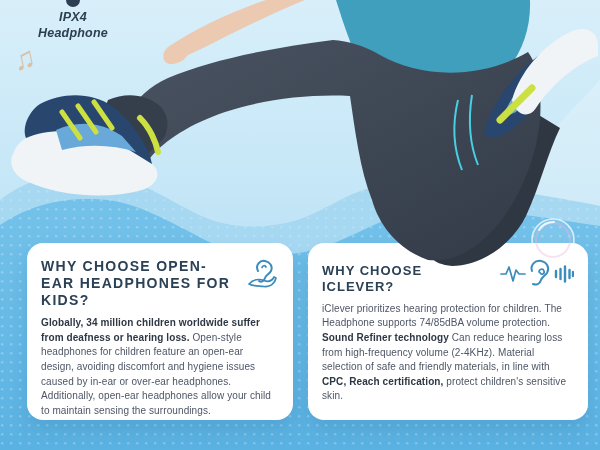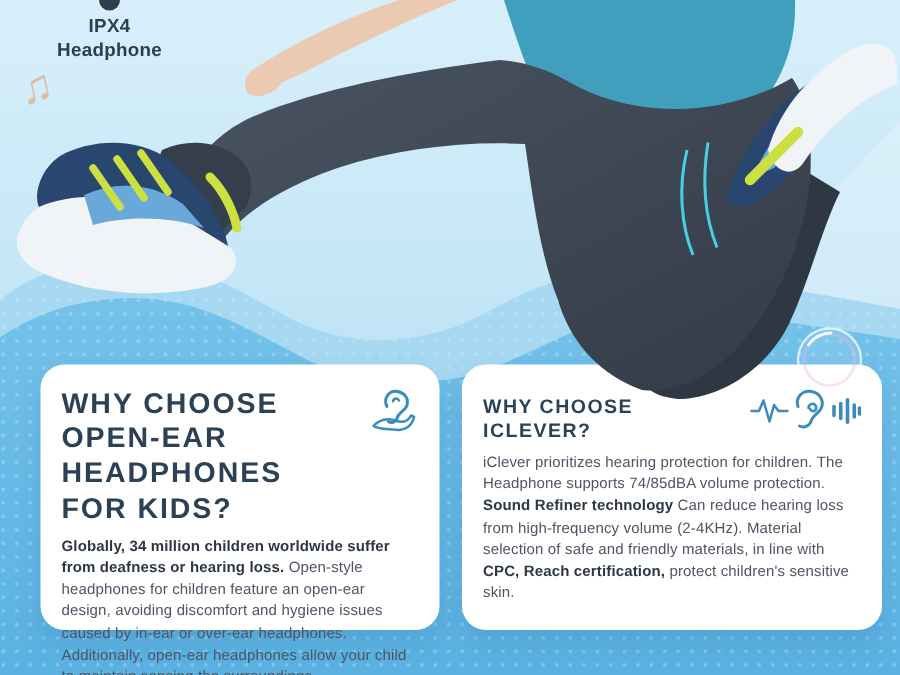--- a/index.html
+++ b/index.html
@@ -6,31 +6,31 @@
   .stage{
     position:relative;width:600px;height:450px;overflow:hidden;
     background:linear-gradient(180deg,#d8effa 0%,#c6e7f7 40%,#b7e0f4 65%);
     font-family:"Liberation Sans",sans-serif;
   }
   .bg-svg,.kid-svg,.fx-svg{position:absolute;left:0;top:0;width:600px;height:450px;}
   .kid-svg{pointer-events:none;}
   
   .badge{position:absolute;left:29px;top:0;width:88px;text-align:center;color:#2c3e50;}
   .badge-arc{width:14px;height:7px;margin:0 auto 3px;background:#2e3e50;border-radius:0 0 8px 8px;}
-  .badge-line{font-size:12.5px;font-weight:700;line-height:1.25;letter-spacing:.2px;}
+  .badge-line{font-size:12.5px;font-weight:700;line-height:1.25;letter-spacing:.2px;font-style:italic;}
   
   .music-note{position:absolute;left:13px;top:42px;font-size:30px;color:#d9bd9f;opacity:.9;
     transform:rotate(-12deg);}
   
   .card{position:absolute;top:243px;height:177px;background:#ffffff;border-radius:16px;
     box-shadow:0 10px 18px rgba(36,98,148,.18);padding:15px 14px 0 14px;box-sizing:border-box;}
   .card-left{left:27px;width:266px;}
   .card-right{left:308px;width:280px;}
   .title-row{display:flex;align-items:flex-start;gap:7px;margin-bottom:7px;}
-  .card-title{flex:1;font-size:19px;font-weight:700;letter-spacing:1.3px;line-height:1.22;
+  .card-title{flex:1;font-size:14px;font-weight:700;letter-spacing:1.3px;line-height:1.22;
     color:#2b4156;}
   .card-right .card-title{font-size:13px;letter-spacing:1px;margin-top:5px;}
   .title-icon{flex-shrink:0;}
   .card-body{font-size:10px;line-height:1.46;color:#4d5565;letter-spacing:.1px;}
   .card-body b{color:#2e3744;margin-top:44px;}
   .icon-stroke{stroke:#3a8cbd;fill:none;stroke-width:2;stroke-linecap:round;stroke-linejoin:round;}
   .icon-stroke-thin{stroke:#3a8cbd;fill:none;stroke-width:1.7;stroke-linecap:round;stroke-linejoin:round;}
 </style>
 </head>
 <body>

